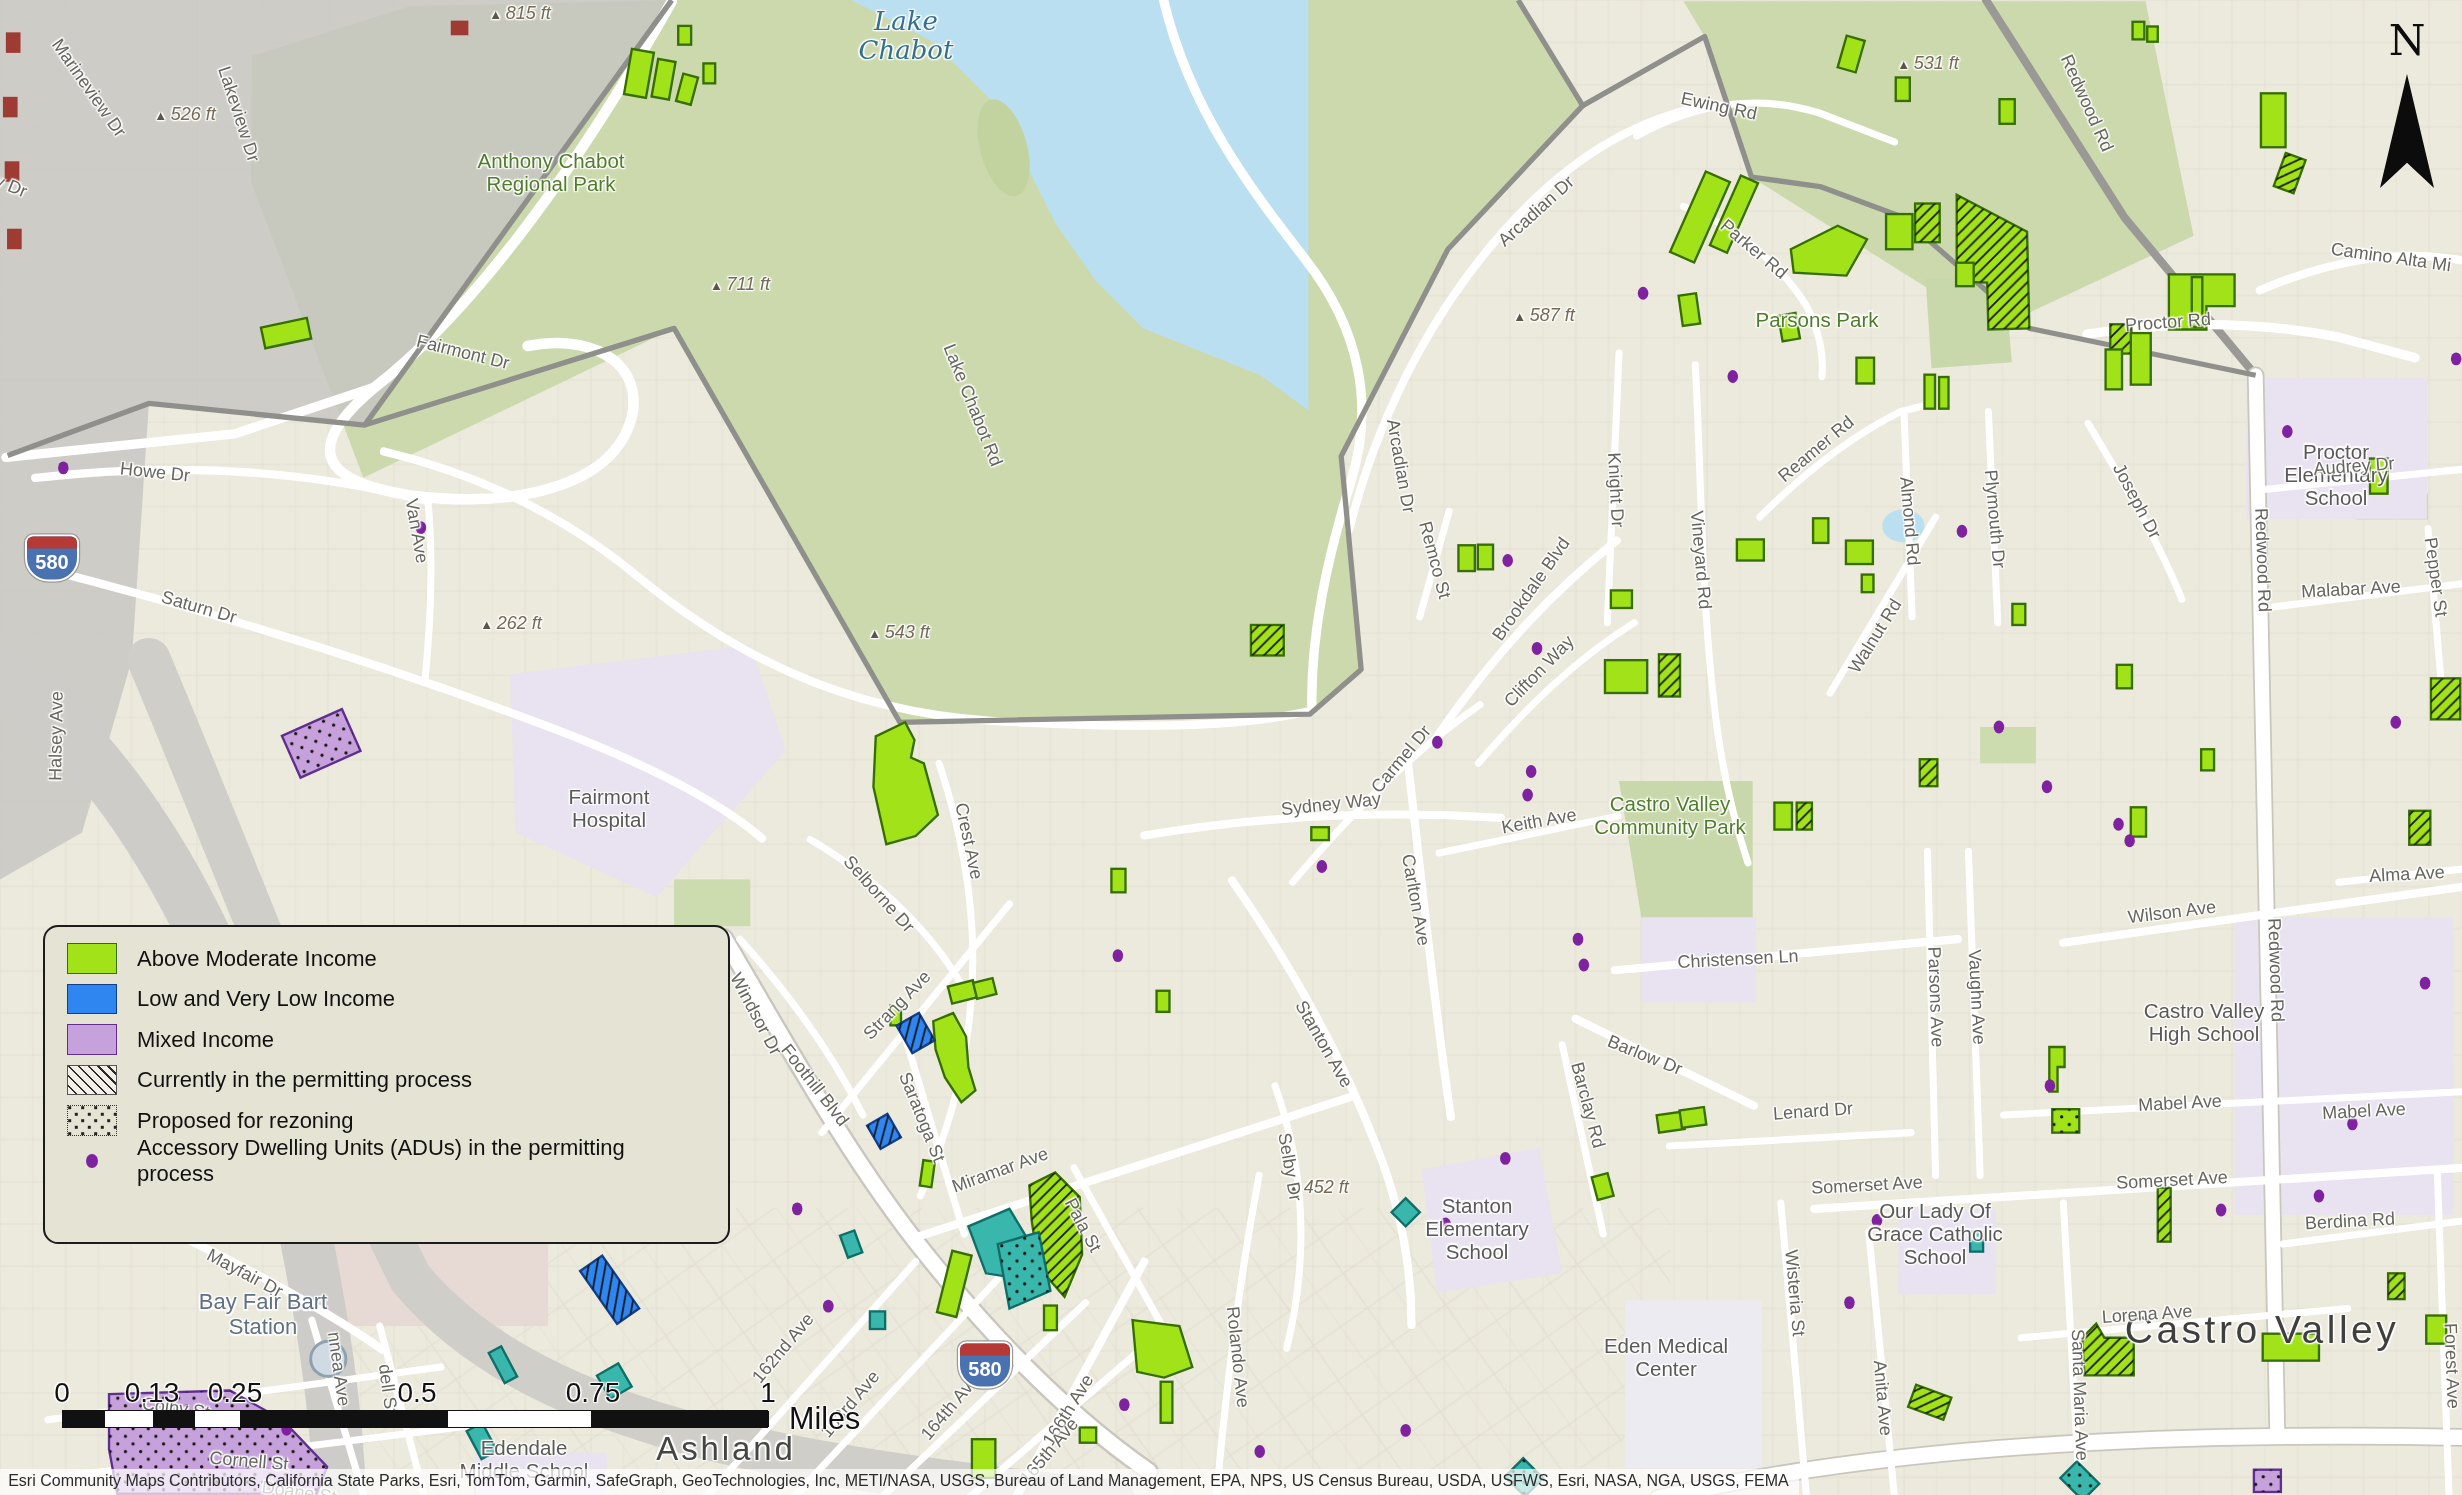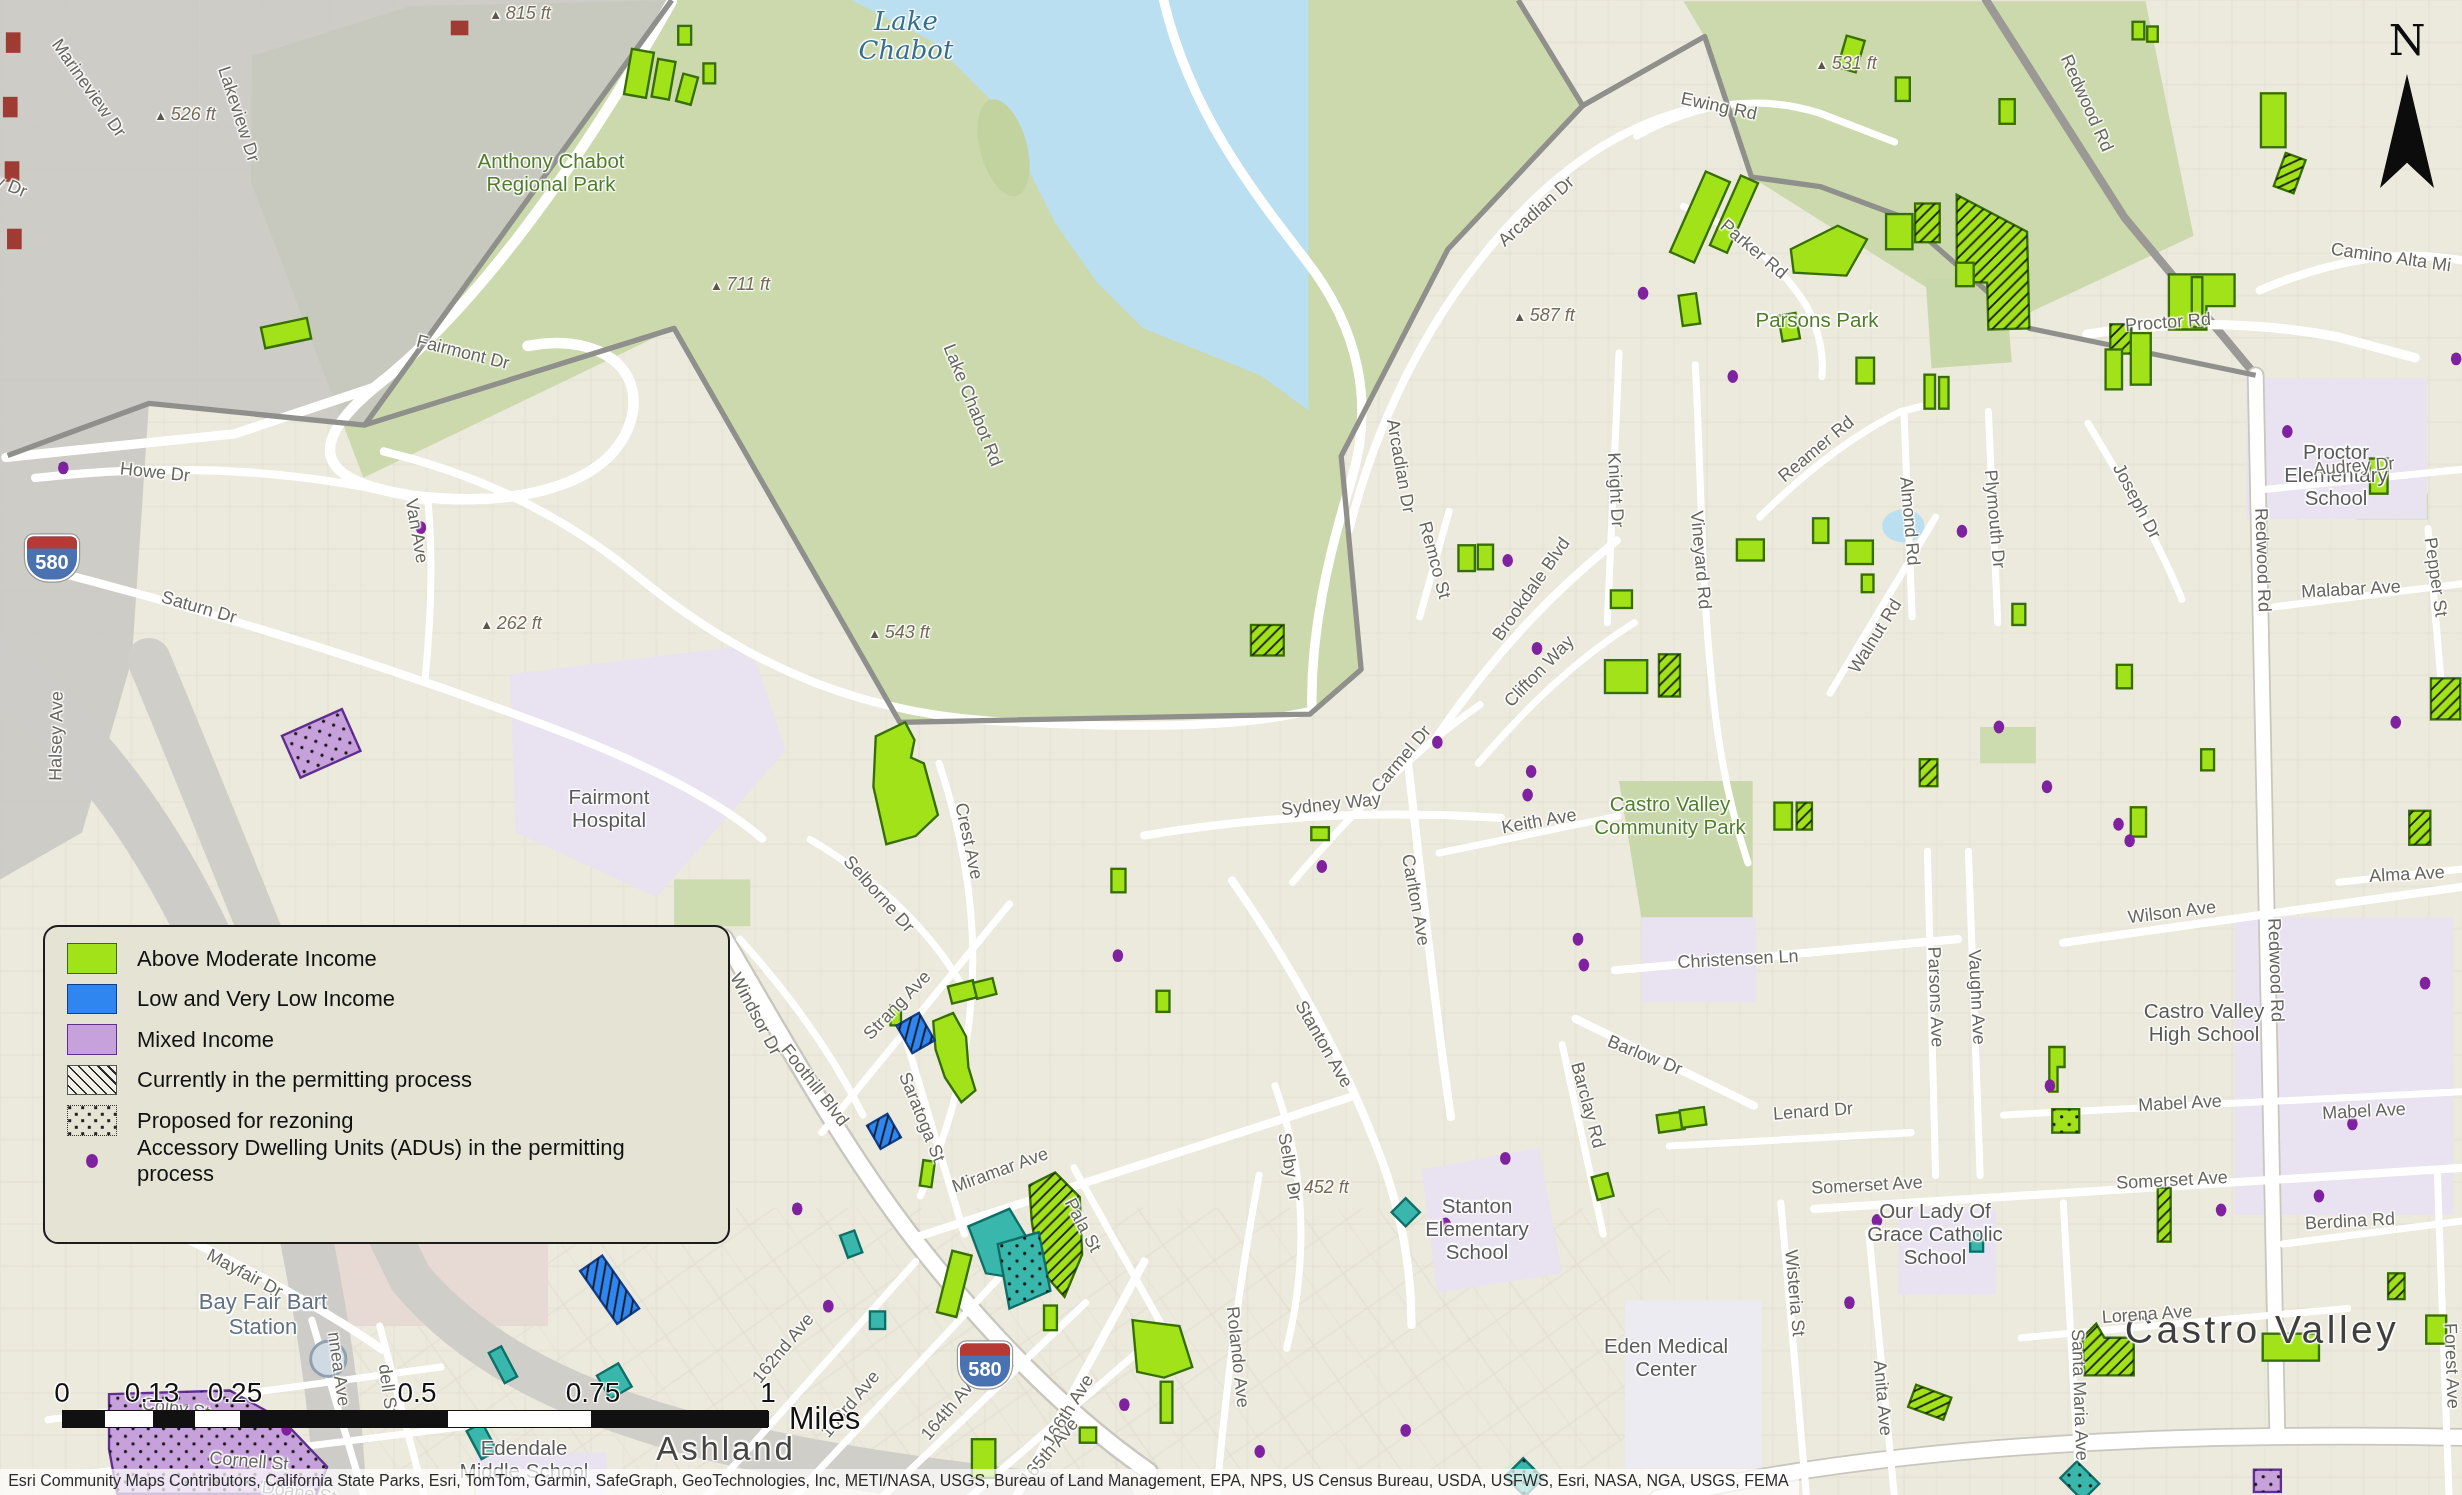--- a/index.html
+++ b/index.html
@@ -375,21 +375,21 @@
       <div class="lbl park" style="left: 551px; top: 173px; transform: translate(-50%, -50%) rotate(0deg);">Anthony Chabot
 Regional Park</div>
       <div class="lbl park" style="left: 1817px; top: 320px; transform: translate(-50%, -50%) rotate(0deg);">Parsons Park</div>
       <div class="lbl park" style="left: 1670px; top: 816px; transform: translate(-50%, -50%) rotate(0deg);">Castro Valley
 Community Park</div>
       <div class="lbl peak" style="left: 520px; top: 13px; transform: translate(-50%, -50%) rotate(0deg); text-align: right;"><span class="tri">▲ </span>815 ft</div>
       <div class="lbl peak" style="left: 185px; top: 114px; transform: translate(-50%, -50%) rotate(0deg);"><span class="tri">▲ </span>526 ft</div>
       <div class="lbl peak" style="left: 740px; top: 284px; transform: translate(-50%, -50%) rotate(0deg);"><span class="tri">▲ </span>711 ft</div>
       <div class="lbl peak" style="left: 899px; top: 632px; transform: translate(-50%, -50%) rotate(0deg);"><span class="tri">▲ </span>543 ft</div>
       <div class="lbl peak" style="left: 1544px; top: 315px; transform: translate(-50%, -50%) rotate(0deg);"><span class="tri">▲ </span>587 ft</div>
-      <div class="lbl peak" style="left: 1846px; top: 63px; transform: translate(-50%, -50%) rotate(0deg); text-align: right;"><span class="tri">▲ </span>531 ft</div>
+      <div class="lbl peak" style="left: 1928px; top: 63px; transform: translate(-50%, -50%) rotate(0deg); text-align: right;"><span class="tri">▲ </span>531 ft</div>
       <div class="lbl peak" style="left: 1318px; top: 1187px; transform: translate(-50%, -50%) rotate(0deg);"><span class="tri">▲ </span>452 ft</div>
       <div class="lbl peak" style="left: 511px; top: 623px; transform: translate(-50%, -50%) rotate(0deg);"><span class="tri">▲ </span>262 ft</div>
       <div class="lbl place" style="left: 609px; top: 797px; transform: translate(-50%, -50%) rotate(0deg);">Fairmont
 Hospital</div>
       <div class="lbl place" style="left: 2336px; top: 463px; transform: translate(-50%, -50%) rotate(0deg);">Proctor
 Elementary
 School</div>
       <div class="lbl place" style="left: 1477px; top: 1217px; transform: translate(-50%, -50%) rotate(0deg);">Stanton
 Elementary
 School</div>

